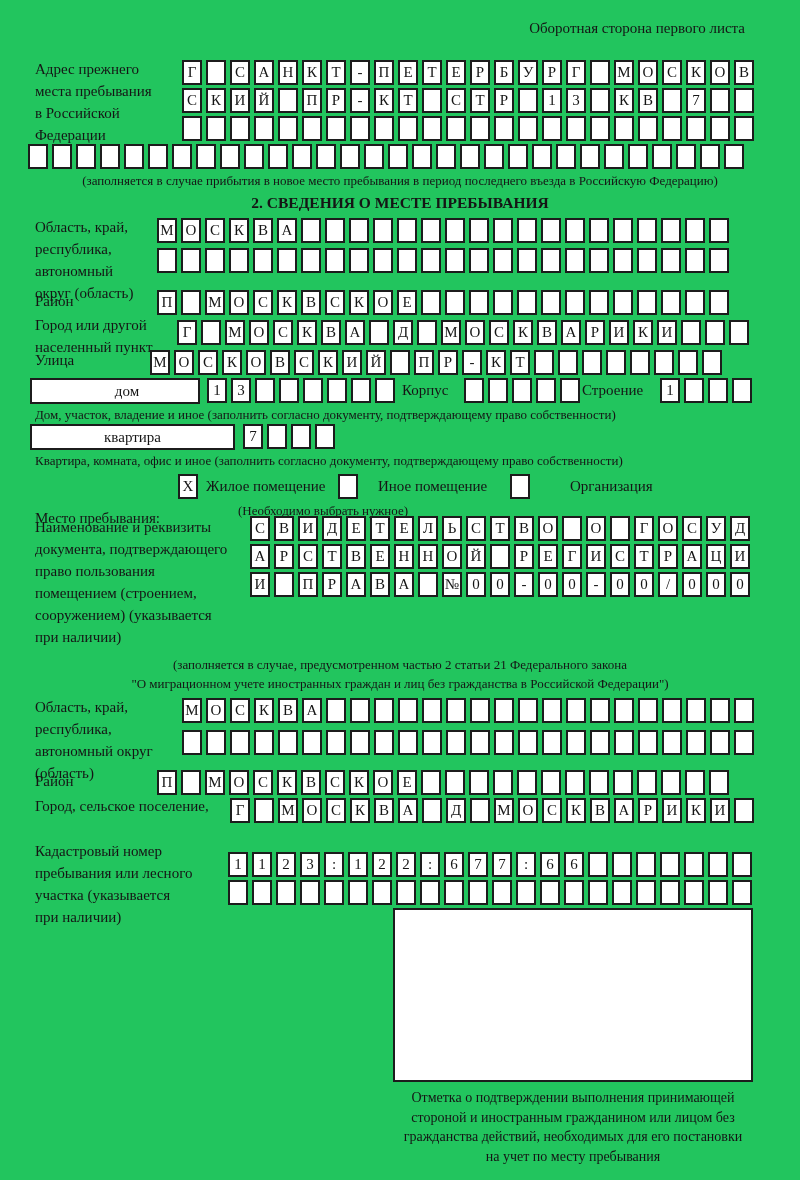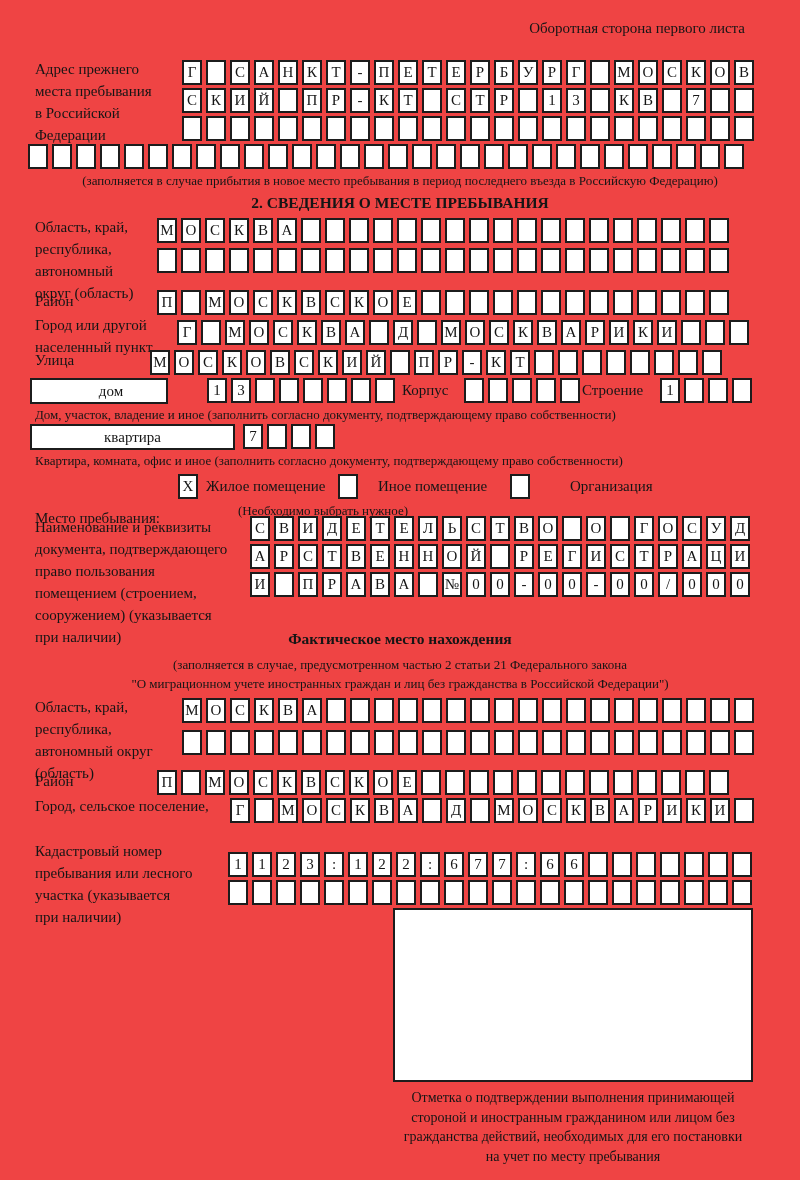--- a/index.html
+++ b/index.html
@@ -1,17 +1,17 @@
 <!DOCTYPE html>
 <html><head>
 <meta charset="utf-8">
 <style>
   html,body{margin:0;padding:0;background:#ffffff;}
   .page{
-    position:relative;width:800px;height:1180px;background:#ef4444;
+    position:relative;width:800px;height:1180px;background:#22c55e;
     font-family:"Liberation Serif","DejaVu Serif",serif;color:#151515;overflow:hidden;
   }
   .abs{position:absolute;}
   .cellrow{position:absolute;display:flex;gap:4px;}
   .cell{
     width:20px;height:25px;box-sizing:border-box;border:2px solid #1c1c1c;
     display:flex;align-items:center;justify-content:center;
     font-size:15px;line-height:1;background:#fff;flex:0 0 auto;
   }
   .label{position:absolute;font-size:15px;line-height:22px;}
@@ -292,21 +292,21 @@
       <span class="cell"></span>
       <span class="cell"></span>
       <span class="cell"></span>
       <span class="cell"></span>
       <span class="cell"></span>
       <span class="cell"></span>
       <span class="cell"></span>
       <span class="cell"></span>
     </div>
 
-  <div class="widebox" style="left:30px;top:378px;width:138px;padding-left:24px;">дом</div>
+  <div class="widebox" style="left:30px;top:378px;width:170px;padding-left:24px;">дом</div>
   <div class="cellrow" style="left:207px;top:378px;">
       <span class="cell">1</span>
       <span class="cell">3</span>
       <span class="cell"></span>
       <span class="cell"></span>
       <span class="cell"></span>
       <span class="cell"></span>
       <span class="cell"></span>
       <span class="cell"></span>
     </div>
@@ -416,21 +416,20 @@
       <span class="cell">0</span>
       <span class="cell">-</span>
       <span class="cell">0</span>
       <span class="cell">0</span>
       <span class="cell">/</span>
       <span class="cell">0</span>
       <span class="cell">0</span>
       <span class="cell">0</span>
     </div>
 
-  <div class="title" style="top:630px;">Фактическое место нахождения</div>
   <div class="note center" style="top:656px;">(заполняется в случае, предусмотренном частью 2 статьи 21 Федерального закона</div>
   <div class="note center" style="top:675px;">"О миграционном учете иностранных граждан и лиц без гражданства в Российской Федерации")</div>
 
   <div class="label" style="left:35px;top:696px;">
       <div>Область, край,</div>
       <div>республика,</div>
       <div>автономный округ</div>
       <div>(область)</div>
     </div>
   <div class="cellrow" style="left:182px;top:698px;">

